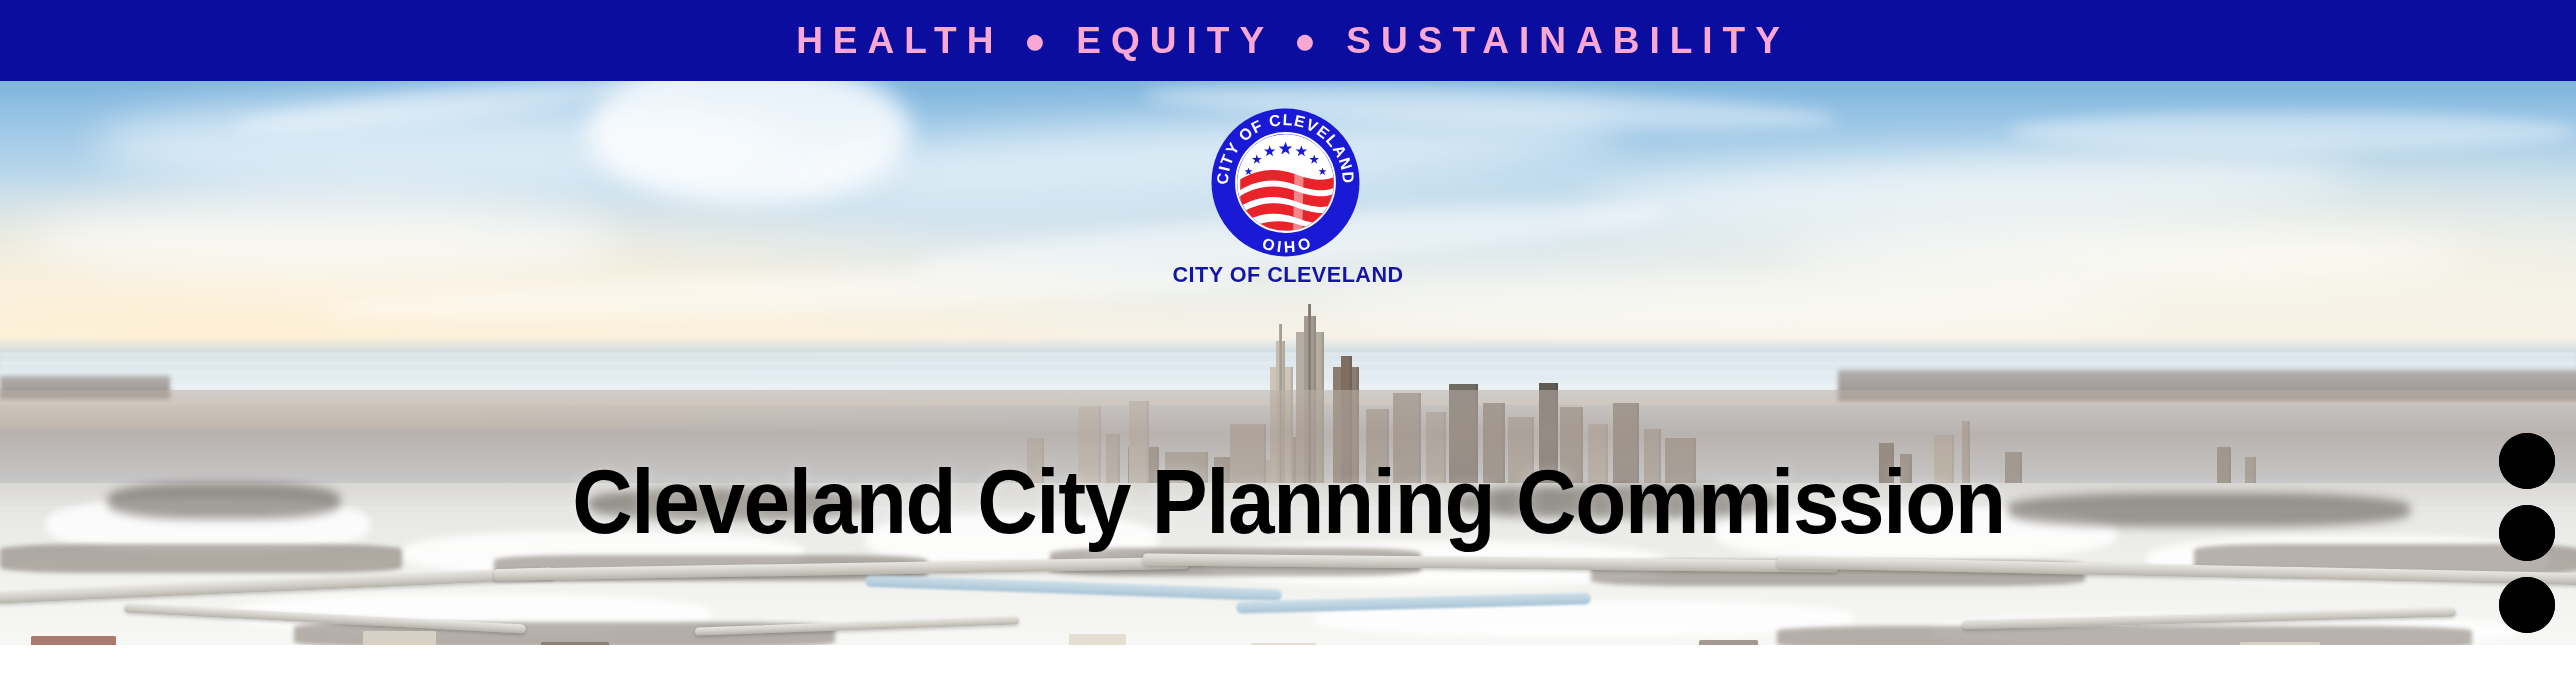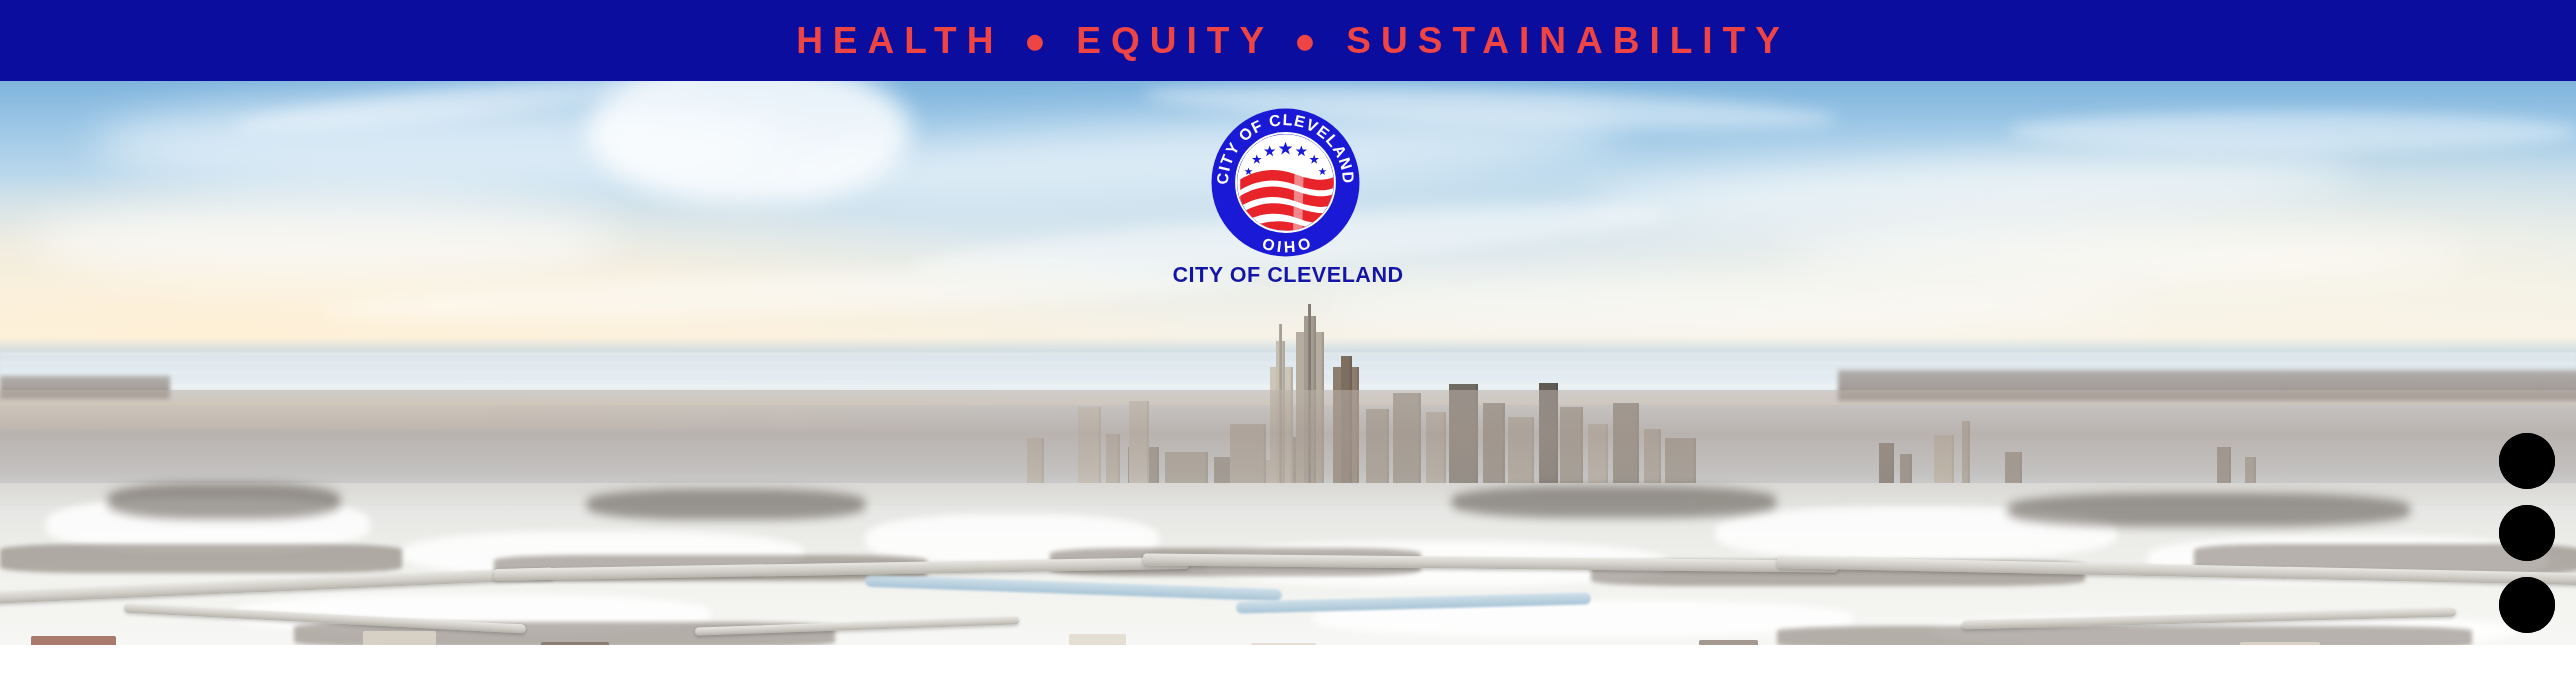--- a/index.html
+++ b/index.html
@@ -14,21 +14,21 @@
   }
 
   
   #ribbon{
     position:absolute;left:0;top:0;width:2576px;height:81px;
     background:#0a0d9e;
     display:flex;align-items:center;justify-content:center;
     z-index:40;
   }
   #ribbon-text{
-    color:#ef4444;
+    color:#f9a8d4;
     font-family:"Liberation Sans",sans-serif;
     font-weight:bold;
     font-size:37px;
     letter-spacing:10px;
     white-space:nowrap;
     line-height:1;
     padding-left:10px;
   }
 
   
@@ -375,20 +375,23 @@
       </g>
 
       <circle cx="100" cy="100" r="65.5" fill="none" stroke="#ffffff" stroke-width="2.5"></circle>
     </svg>
   </div>
 
   <div id="seal-caption">
     <div id="org-name">CITY OF CLEVELAND</div>
   </div>
 
+  <div id="headline">
+    <span id="headline-text">Cleveland City Planning Commission</span>
+  </div>
 
   <div id="social">
 
     <a class="social-btn" href="#" aria-label="YouTube">
       <svg viewBox="0 0 72 72">
         <path fill-rule="evenodd" d="M36,0 A36,36 0 1 1 35.99,0 Z
                  M20,28 q0-6 6-6 h20 q6,0 6,6 v16 q0,6 -6,6 h-20 q-6,0 -6,-6 Z
                  M32,30 l12,6 l-12,6 Z" fill="#000"></path>
         <path d="M20,28 q0-6 6-6 h20 q6,0 6,6 v16 q0,6 -6,6 h-20 q-6,0 -6,-6 Z" fill="none"></path>
       </svg>

